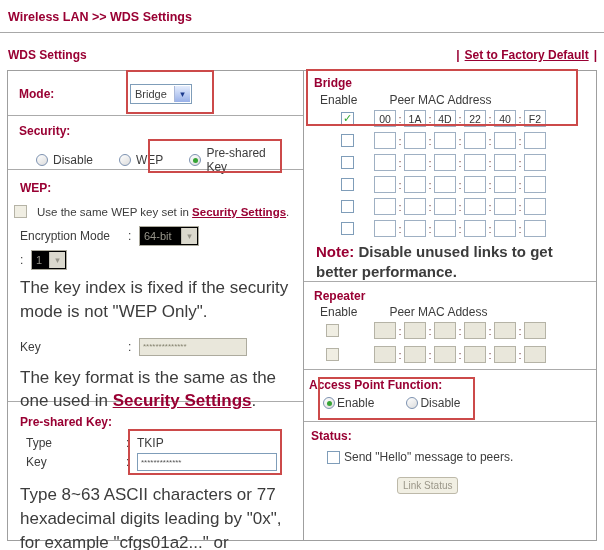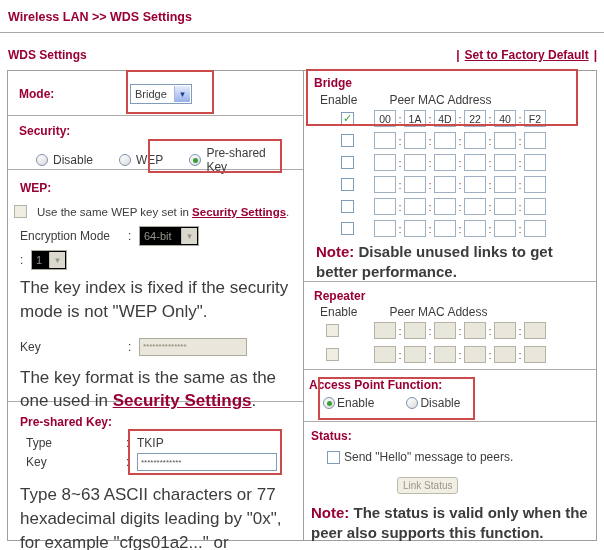--- a/index.html
+++ b/index.html
@@ -326,17 +326,16 @@
         <div class="redbox" style="left:14px; top:7px; width:157px; height:43px;"></div>
       </section>
 
       <section class="sec-status">
         <div class="sechead" style="margin-left:2px;">Status:</div>
         <div class="hello">
           <span class="cb"></span>
           <span>Send "Hello" message to peers.</span>
         </div>
         <span class="lsbtn">Link Status</span>
-        <div class="note snote"><b>Note:</b><span> The status is valid only when the peer also supports this function.</span></div>
       </section>
     </div>
   </div>
 </div>
 
 </body></html>

